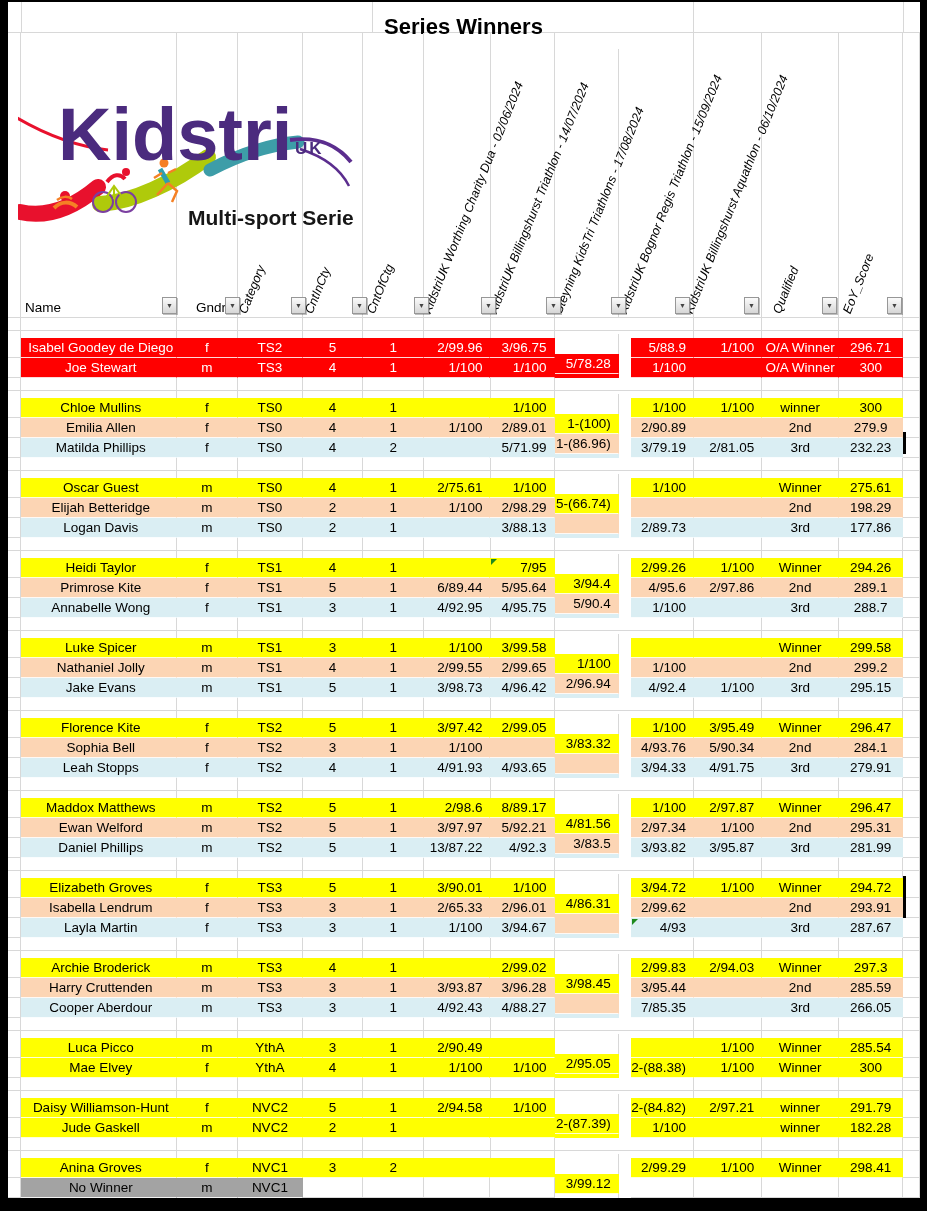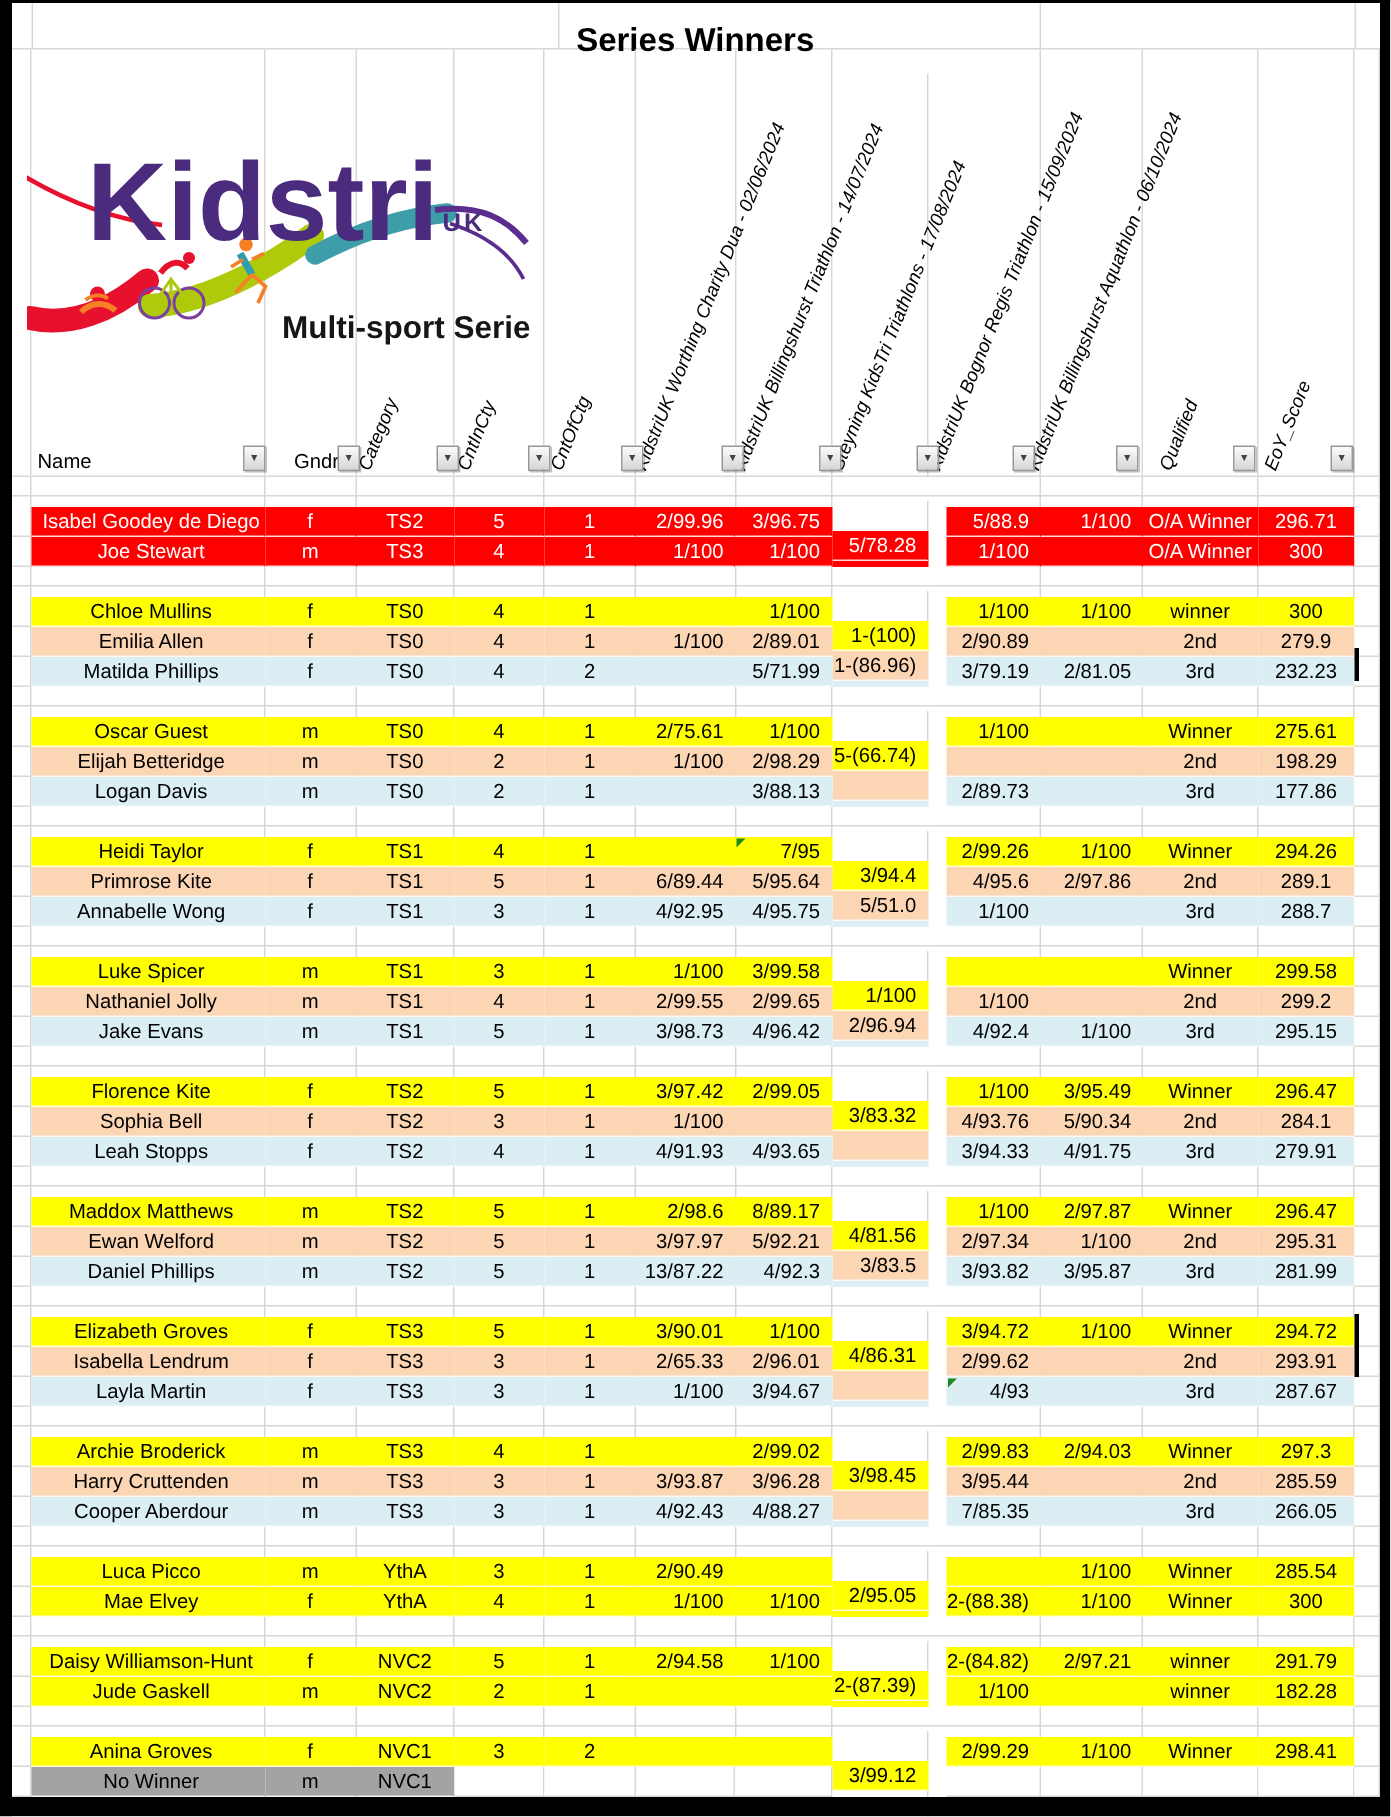--- a/index.html
+++ b/index.html
@@ -375,21 +375,21 @@
       </div>
       <div class="trow f-s">
         <div class="cell c0 mc"></div>
         <div class="cell c1 dc al">Primrose Kite</div>
         <div class="cell c2 dc ac">f</div>
         <div class="cell c3 dc ac">TS1</div>
         <div class="cell c4 dc ac">5</div>
         <div class="cell c5 dc ac">1</div>
         <div class="cell c6 dc ar">6/89.44</div>
         <div class="cell c7 dc ar">5/95.64</div>
-        <div class="cell c8 dc ar">5/51.0</div>
+        <div class="cell c8 dc ar">5/90.4</div>
         <div class="cell c9 dc ar">4/95.6</div>
         <div class="cell c10 dc ar">2/97.86</div>
         <div class="cell c11 dc ac">2nd</div>
         <div class="cell c12 dc ac">289.1</div>
         <div class="cell c13 mc"></div>
       </div>
       <div class="trow f-t">
         <div class="cell c0 mc"></div>
         <div class="cell c1 dc al">Annabelle Wong</div>
         <div class="cell c2 dc ac">f</div>

